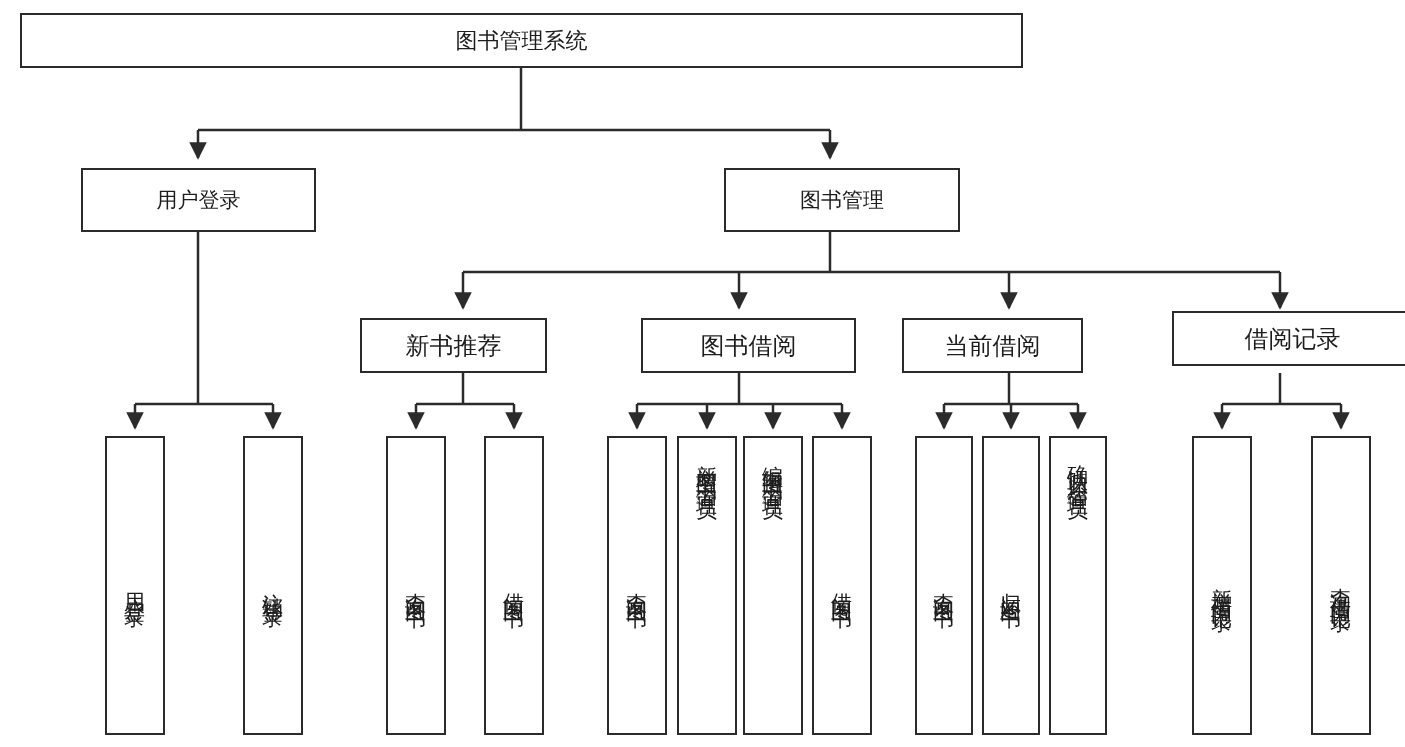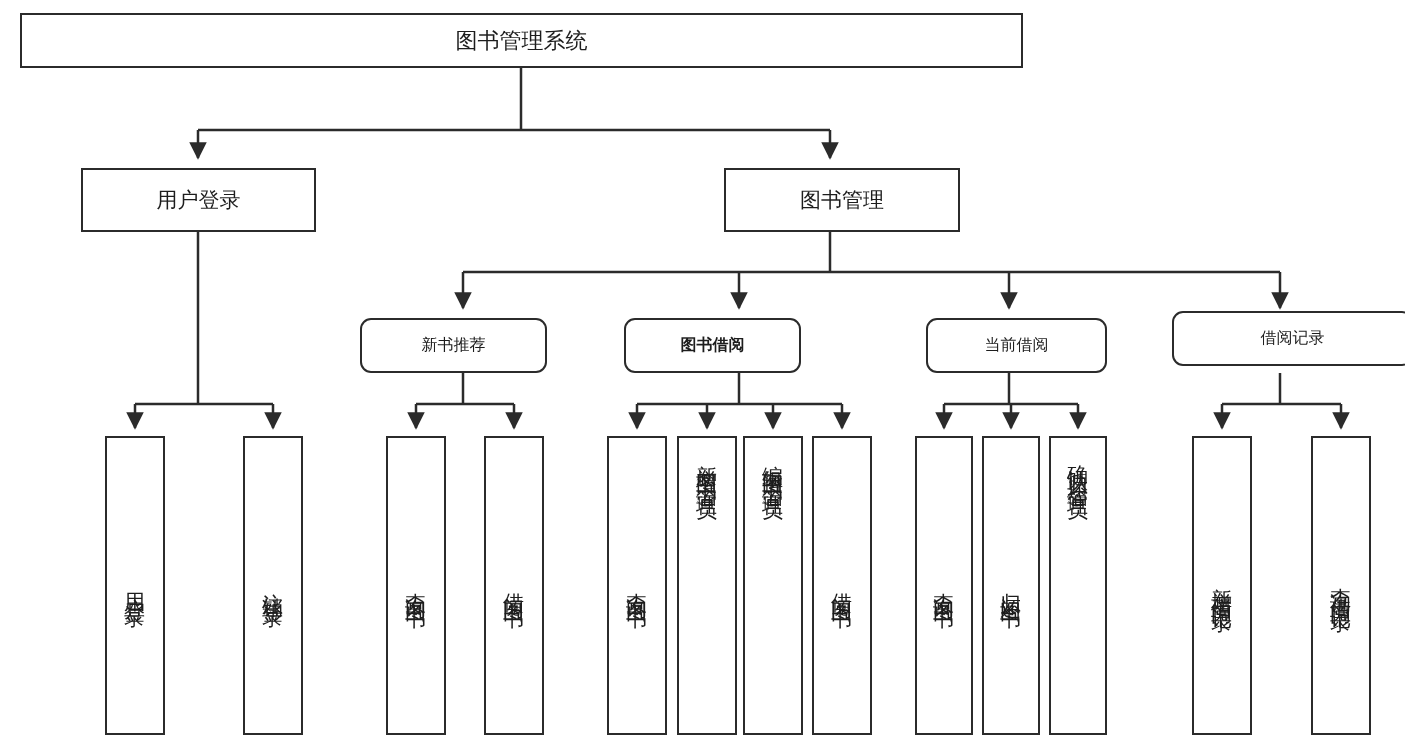--- a/index.html
+++ b/index.html
@@ -21,21 +21,21 @@
     box-sizing:border-box;
     background:#ffffff;
     border:2px solid #2b2b2b;
     display:flex;
     align-items:center;
     justify-content:center;
     color:#1d1d1d;
   }
   .node.root{font-size:22px;}
   .node.lvl2{font-size:21px;}
-  .node.lvl3{font-size:16px;border-radius:11px;}
+  .node.lvl3{font-size:24px;}
 
   
   .node.leaf{
     align-items:flex-start;
     justify-content:center;
     padding:0;
     font-size:21px;
     overflow:hidden;
   }
   .vtext{
@@ -128,24 +128,24 @@
   <div class="node lvl2" id="n-l2-0" style="left: 81px; top: 168px; width: 235px; height: 64px;">
     <span>用户登录</span>
   </div>
   <div class="node lvl2" id="n-l2-1" style="left: 712px; top: 168px; width: 236px; height: 64px; margin-left: 12px;">
     <span>图书管理</span>
   </div>
 
   <div class="node lvl3" id="n-l3-0" style="left: 360px; top: 318px; width: 187px; height: 55px;">
     <span>新书推荐</span>
   </div>
-  <div class="node lvl3" id="n-l3-1" style="left: 624px; top: 318px; width: 177px; height: 55px; font-weight: bold;">
+  <div class="node lvl3" id="n-l3-1" style="left: 641px; top: 318px; width: 215px; height: 55px;">
     <span>图书借阅</span>
   </div>
-  <div class="node lvl3" id="n-l3-2" style="left: 902px; top: 318px; width: 181px; height: 55px; margin-left: 24px;">
+  <div class="node lvl3" id="n-l3-2" style="left: 902px; top: 318px; width: 181px; height: 55px;">
     <span>当前借阅</span>
   </div>
   <div class="node lvl3" id="n-l3-3" style="left: 1172px; top: 311px; width: 241px; height: 55px;">
     <span>借阅记录</span>
   </div>
 
   <div class="node leaf" id="n-lf-0" style="left: 105px; top: 436px; width: 60px; height: 299px;">
     <div class="leaf-inner">
       <span class="vtext">用户登录</span>
     </div>

